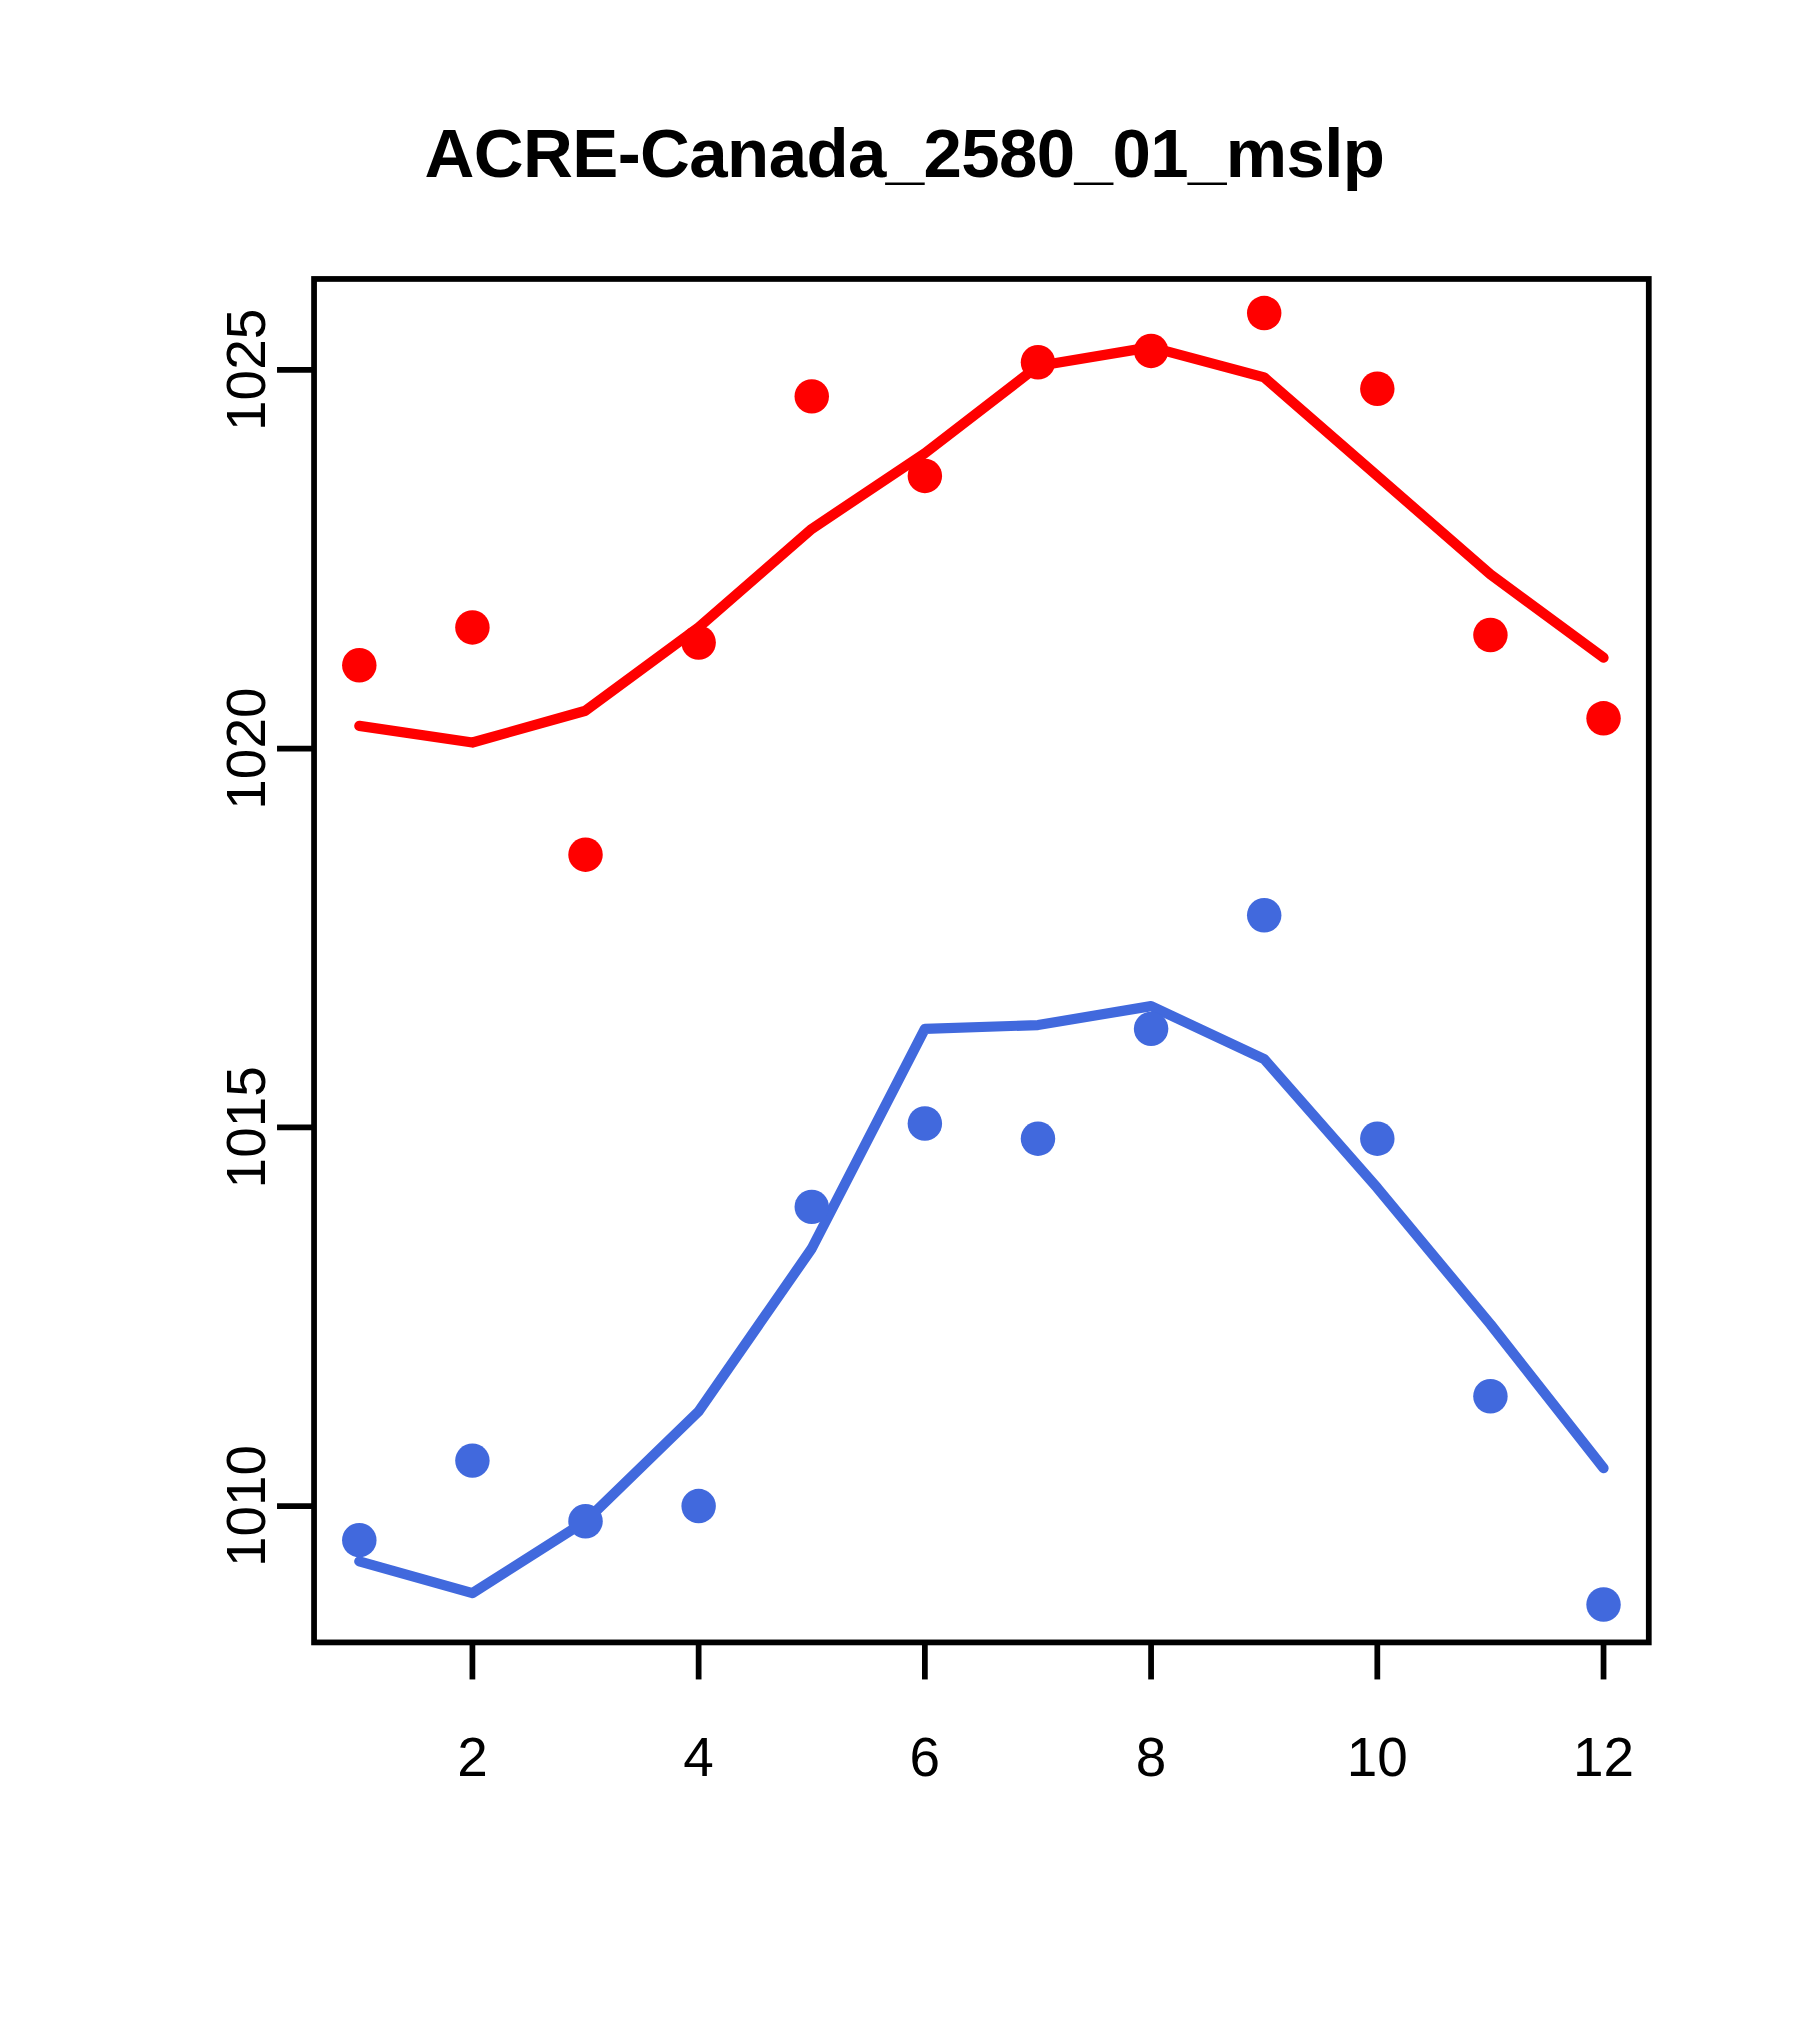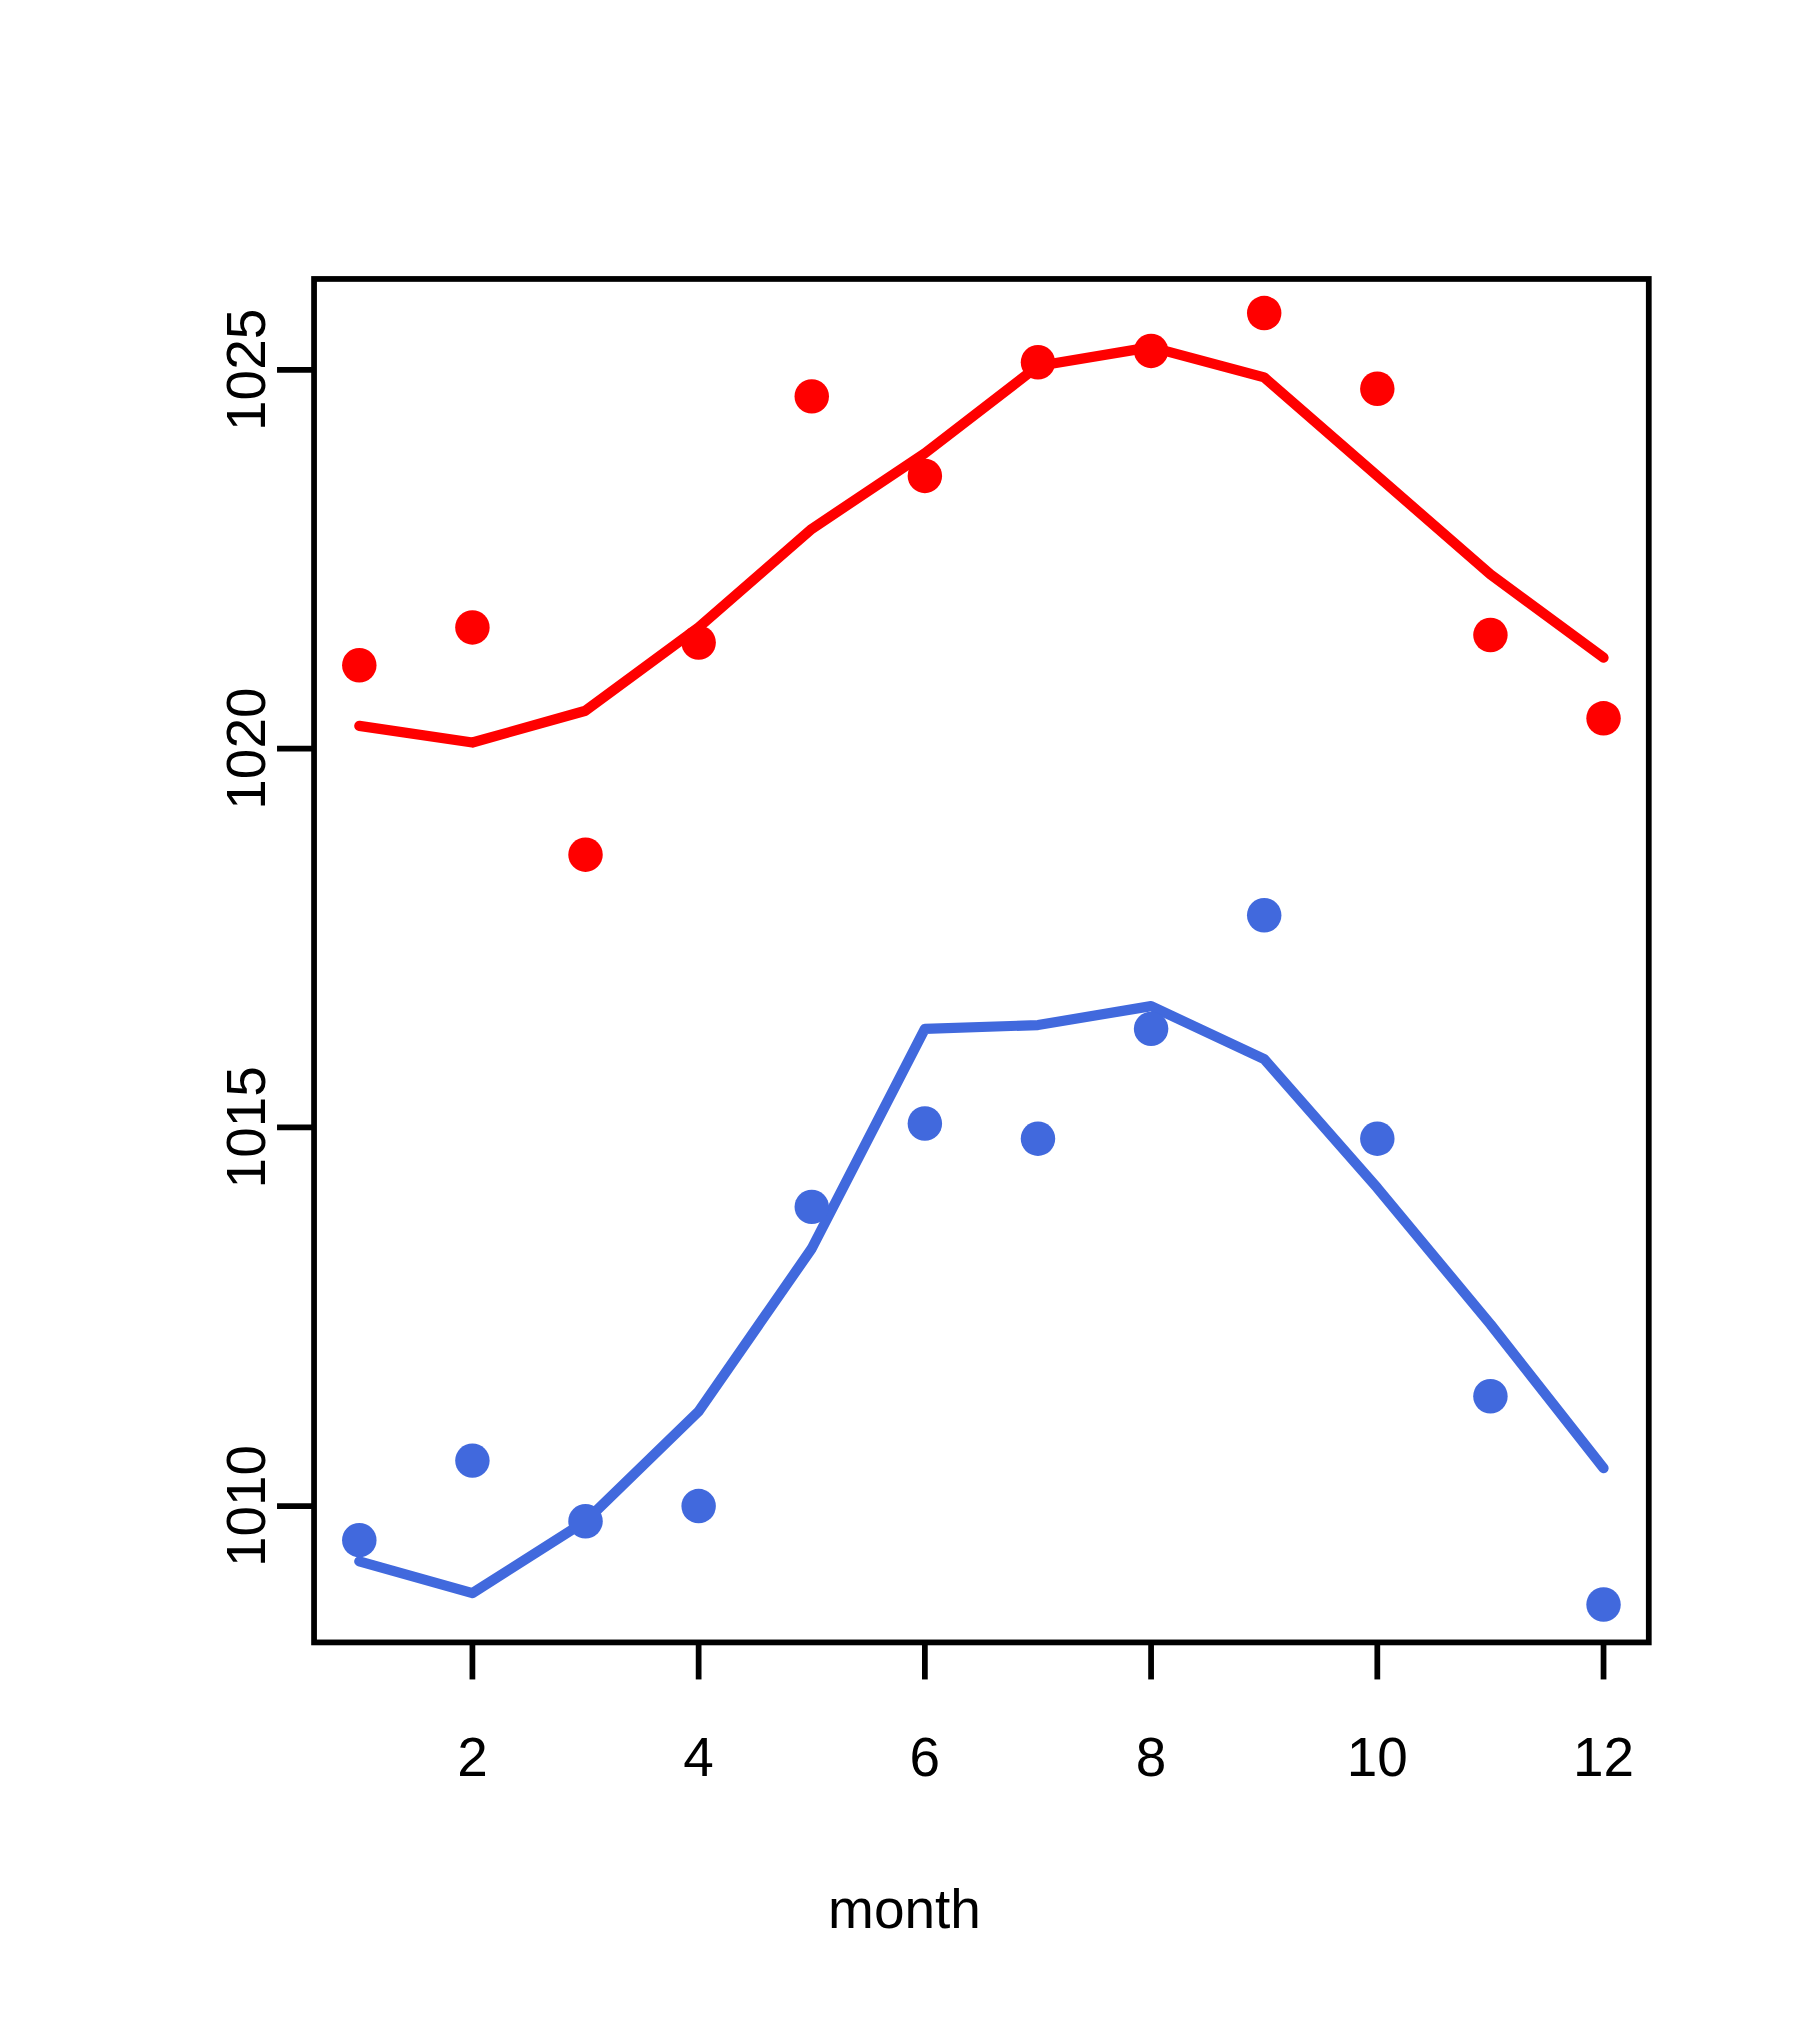--- a/index.html
+++ b/index.html
@@ -16,20 +16,21 @@
   }
   svg#chart-svg{position:absolute;left:0;top:0;}
   .tick-lbl-x{font-size:86px;font-family:"Liberation Sans",sans-serif;fill:#000;}
   .tick-lbl-y{font-size:86px;font-family:"Liberation Sans",sans-serif;fill:#000;}
 </style>
 </head>
 <body>
 
 <div id="plot-root">
 
+  <div id="chart-title">ACRE-Canada_2580_01_mslp</div>
 
   <svg id="chart-svg" width="1809" height="2035" viewBox="0 0 2834 3188">
     <g id="axis-frame">
         <rect x="492" y="437" width="2091" height="2136" fill="none" stroke="#000000" stroke-width="9"></rect>
       </g>
     <g id="x-ticks">
         <line x1="740.0847457627118" y1="2573" x2="740.0847457627118" y2="2631" stroke="#000000" stroke-width="9"></line>
         <line x1="1094.4915254237287" y1="2573" x2="1094.4915254237287" y2="2631" stroke="#000000" stroke-width="9"></line>
         <line x1="1448.8983050847457" y1="2573" x2="1448.8983050847457" y2="2631" stroke="#000000" stroke-width="9"></line>
         <line x1="1803.3050847457628" y1="2573" x2="1803.3050847457628" y2="2631" stroke="#000000" stroke-width="9"></line>
@@ -85,16 +86,15 @@
         <text x="2512.1186440677966" y="2783" text-anchor="middle" class="tick-lbl-x">12</text>
       </g>
     <g id="y-tick-labels">
         <text x="392" y="2359.4000000000055" text-anchor="middle" dominant-baseline="middle" transform="rotate(-90 392 2359.4000000000055)" class="tick-lbl-y">1010</text>
         <text x="392" y="1766.066666666672" text-anchor="middle" dominant-baseline="middle" transform="rotate(-90 392 1766.066666666672)" class="tick-lbl-y">1015</text>
         <text x="392" y="1172.7333333333388" text-anchor="middle" dominant-baseline="middle" transform="rotate(-90 392 1172.7333333333388)" class="tick-lbl-y">1020</text>
         <text x="392" y="579.4000000000053" text-anchor="middle" dominant-baseline="middle" transform="rotate(-90 392 579.4000000000053)" class="tick-lbl-y">1025</text>
       </g>
   </svg>
 
-  <div id="xlabel">month</div>
 
 </div>
 
 
 </body></html>

